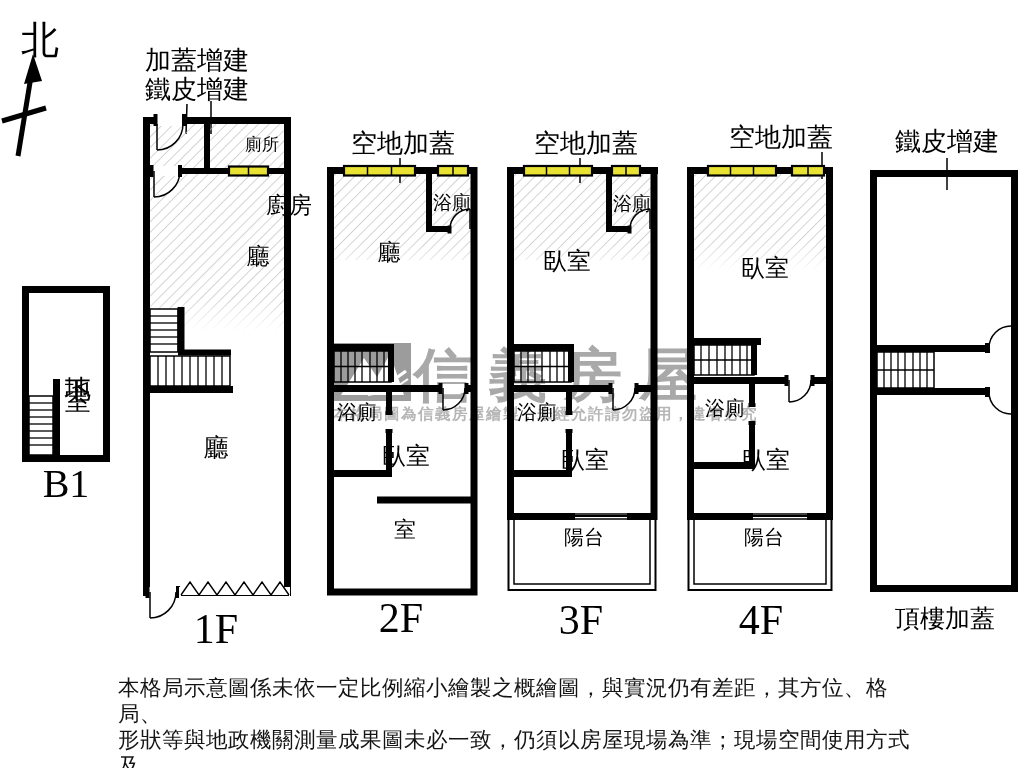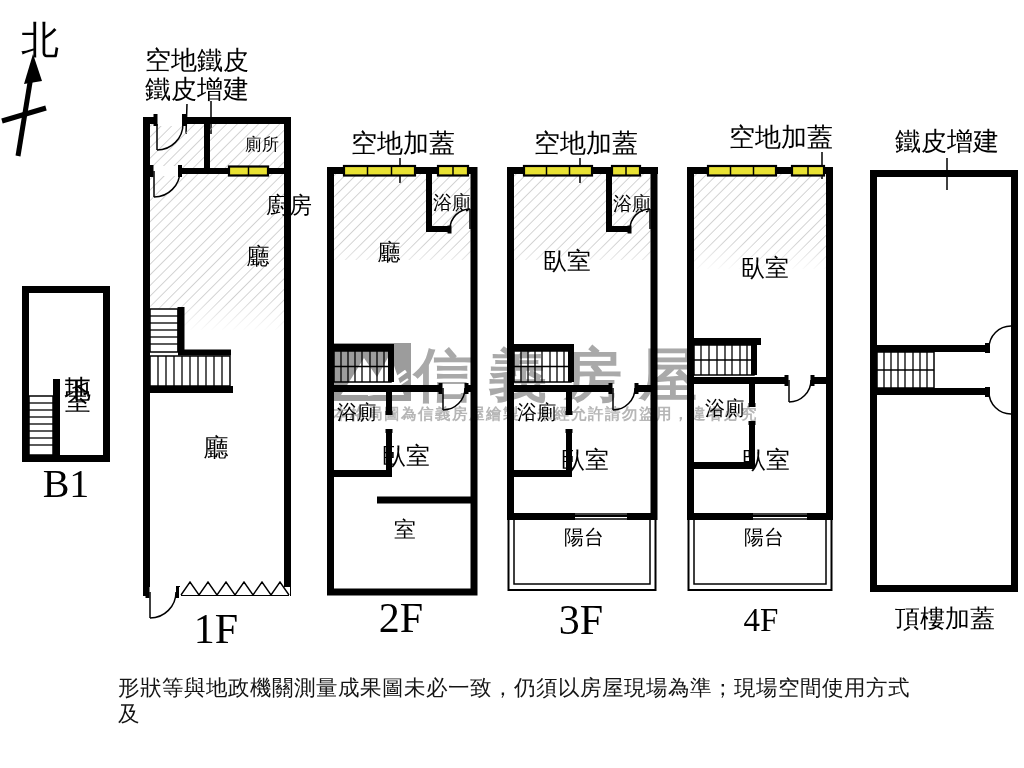--- a/index.html
+++ b/index.html
@@ -295,21 +295,21 @@
       </g>
       <rect x="985" y="343" width="5" height="10" fill="#000"></rect>
       <rect x="985" y="387" width="5" height="10" fill="#000"></rect>
       <path d="M1011,326 A22,22 0 0 0 989,348" fill="none" stroke="#000" stroke-width="1.5"></path>
       <path d="M1011,414 A22,22 0 0 1 989,392" fill="none" stroke="#000" stroke-width="1.5"></path>
     </g>
   </svg>
 
   <div class="lbl" style="left:40px;top:41px;font-size:38px;">北</div>
 
-  <div class="lbl" style="left:197px;top:60px;font-size:26px;">空地鐵皮</div>
+  <div class="lbl" style="left:197px;top:60px;font-size:26px;">加蓋增建</div>
   <div class="lbl" style="left:197px;top:89px;font-size:26px;">鐵皮增建</div>
   <div class="lbl" style="left:403px;top:143px;font-size:26px;">空地加蓋</div>
   <div class="lbl" style="left:586px;top:143px;font-size:26px;">空地加蓋</div>
   <div class="lbl" style="left:781px;top:137px;font-size:26px;">空地加蓋</div>
   <div class="lbl" style="left:947px;top:141px;font-size:26px;">鐵皮增建</div>
 
   <div class="lbl vertical" style="left:78px;top:362px;font-size:26px;">地下室</div>
 
   <div class="lbl" style="left:262px;top:144px;font-size:17px;">廁所</div>
   <div class="lbl" style="left:257px;top:206px;font-size:23px;margin-left:32px;">廚房</div>
@@ -330,21 +330,22 @@
 
   <div class="lbl" style="left:765px;top:268px;font-size:24px;">臥室</div>
   <div class="lbl" style="left:725px;top:408px;font-size:20px;">浴廁</div>
   <div class="lbl" style="left:766px;top:460px;font-size:24px;">臥室</div>
   <div class="lbl" style="left:764px;top:537px;font-size:20px;">陽台</div>
 
   <div class="lbl serif" style="left:66px;top:484px;font-size:40px;">B1</div>
   <div class="lbl serif" style="left:216px;top:629px;font-size:42px;">1F</div>
   <div class="lbl serif" style="left:401px;top:618px;font-size:42px;">2F</div>
   <div class="lbl serif" style="left:581px;top:620px;font-size:42px;text-align:center;">3F</div>
-  <div class="lbl serif" style="left:761px;top:620px;font-size:33px;">4F</div>
+  <div class="lbl serif" style="left:761px;top:620px;font-size:42px;">4F</div>
   <div class="lbl" style="left:945px;top:619px;font-size:25px;">頂樓加蓋</div>
 
   <div class="disclaimer">
+    <div>本格局示意圖係未依一定比例縮小繪製之概繪圖，與實況仍有差距，其方位、格局、</div>
     <div>形狀等與地政機關測量成果圖未必一致，仍須以房屋現場為準；現場空間使用方式及</div>
 
   </div>
 
 </div>
 
 </body></html>

